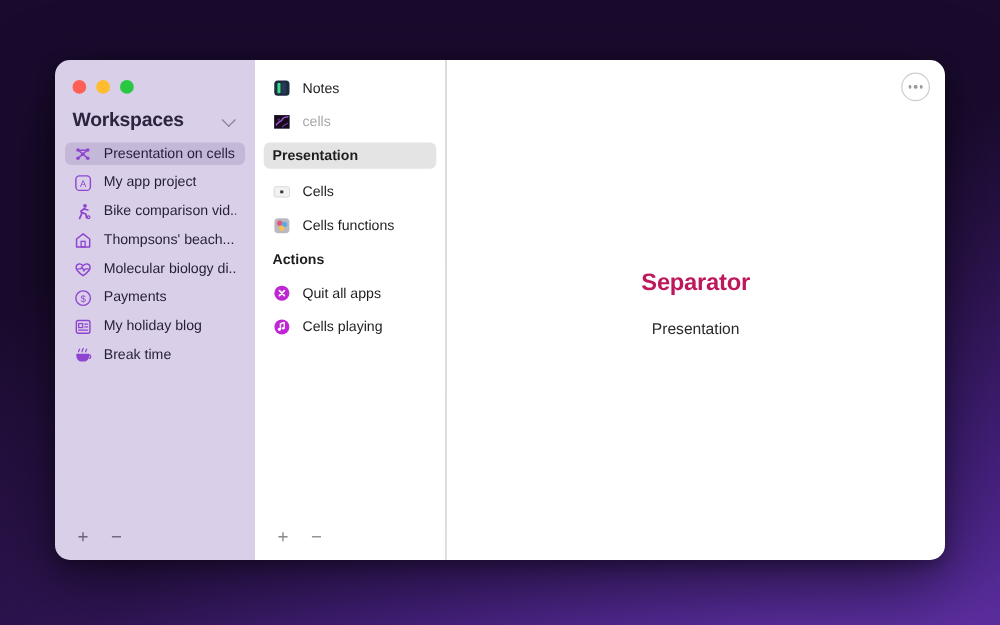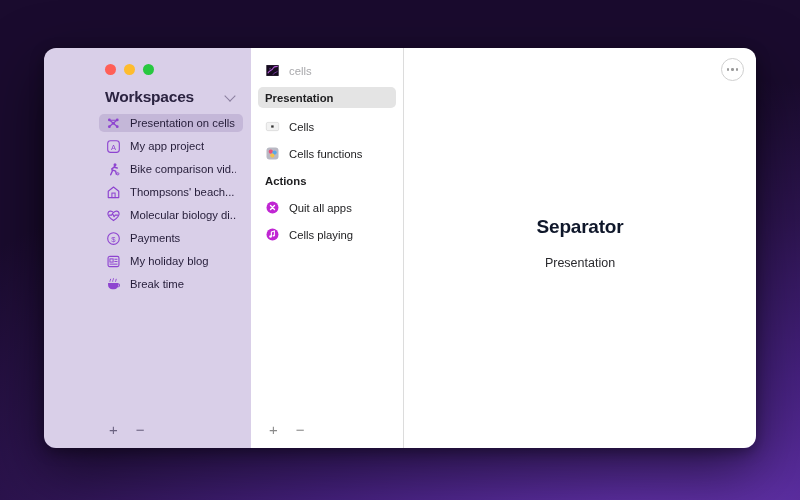--- a/index.html
+++ b/index.html
@@ -37,21 +37,20 @@
   }
 
   
   #sidebar {
     width: 160px;
     background: #d9cfe8;
     display: flex;
     flex-direction: column;
     position: relative;
     flex: 0 0 160px;
-    padding-left: 47px;
   }
   .traffic-lights {
     display: flex;
     gap: 8px;
     padding: 12px 0 0 14px;
     height: 18px;
     align-items: center;
   }
   .tl {
     width: 11px; height: 11px; border-radius: 50%;
@@ -206,21 +205,21 @@
     gap: 2px;
   }
   #more-btn .dot {
     width: 2.4px; height: 2.4px;
     border-radius: 50%;
     background: #9a9a9a;
   }
   #separator-title {
     font-size: 19px;
     font-weight: bold;
-    color: #0f172a;
+    color: #be185d;
     margin-bottom: 18px;
     margin-top: -10px;
     letter-spacing: -0.2px;
   }
   #separator-sub {
     font-size: 12.5px;
     color: #2a2a2e;
   }
 
   
@@ -342,20 +341,30 @@
         <span class="pm-btn">+</span>
         <span class="pm-btn">−</span>
       </div>
     </div>
 
     <div id="middle">
       <div id="mid-list">
           <div class="mid-item">
             <span class="mid-icon">
               <svg width="15" height="15" viewBox="0 0 16 16">
+                <rect x="1.5" y="1.5" width="13" height="13" rx="3" fill="#1d2b40"></rect>
+        <rect x="4.2" y="3.6" width="2.6" height="8.8" rx="0.6" fill="#3ddc84"></rect>
+        <rect x="7.4" y="3.6" width="4.2" height="8.8" rx="0.6" fill="#243b57"></rect>
+              </svg>
+            </span>
+            <span class="mid-label">Notes</span>
+          </div>
+          <div class="mid-item">
+            <span class="mid-icon">
+              <svg width="15" height="15" viewBox="0 0 16 16">
                 <rect x="1.4" y="2.2" width="13.2" height="11.6" fill="#150a1e"></rect>
         <path d="M3 11 C5 7 7 9 9 5 C10.4 3 12 4.5 13.6 3.4" stroke="#b45bd8" stroke-width="1.1" fill="none"></path>
         <circle cx="5.4" cy="6.2" r="1.1" fill="#4a2a6b"></circle>
         <path d="M8.4 12.6 C9.6 10 11.4 10.6 13.4 8.8" stroke="#7e3fa8" stroke-width="0.9" fill="none"></path>
               </svg>
             </span>
             <span class="mid-label muted">cells</span>
           </div>
           <div class="mid-item header">
             <span class="mid-label">Presentation</span>

